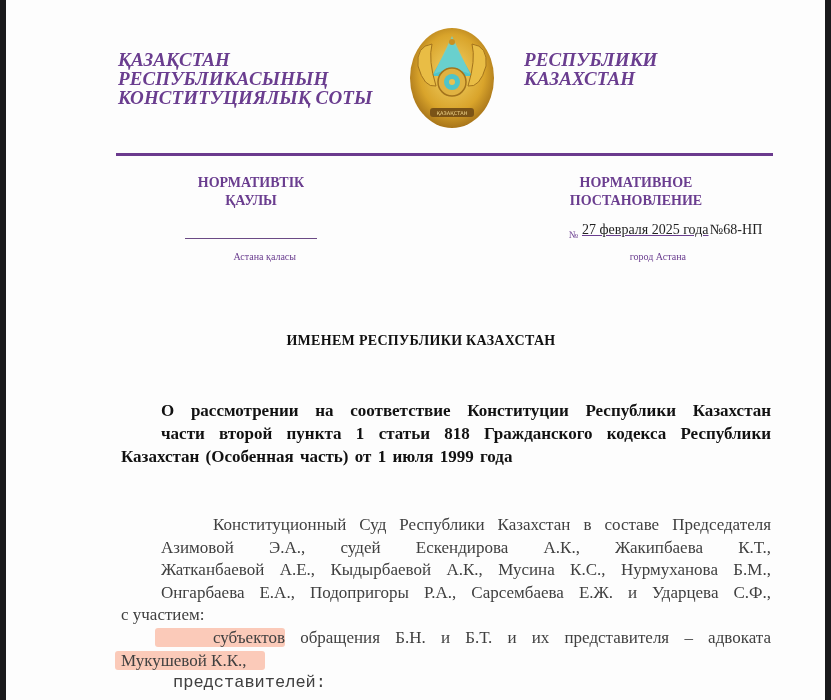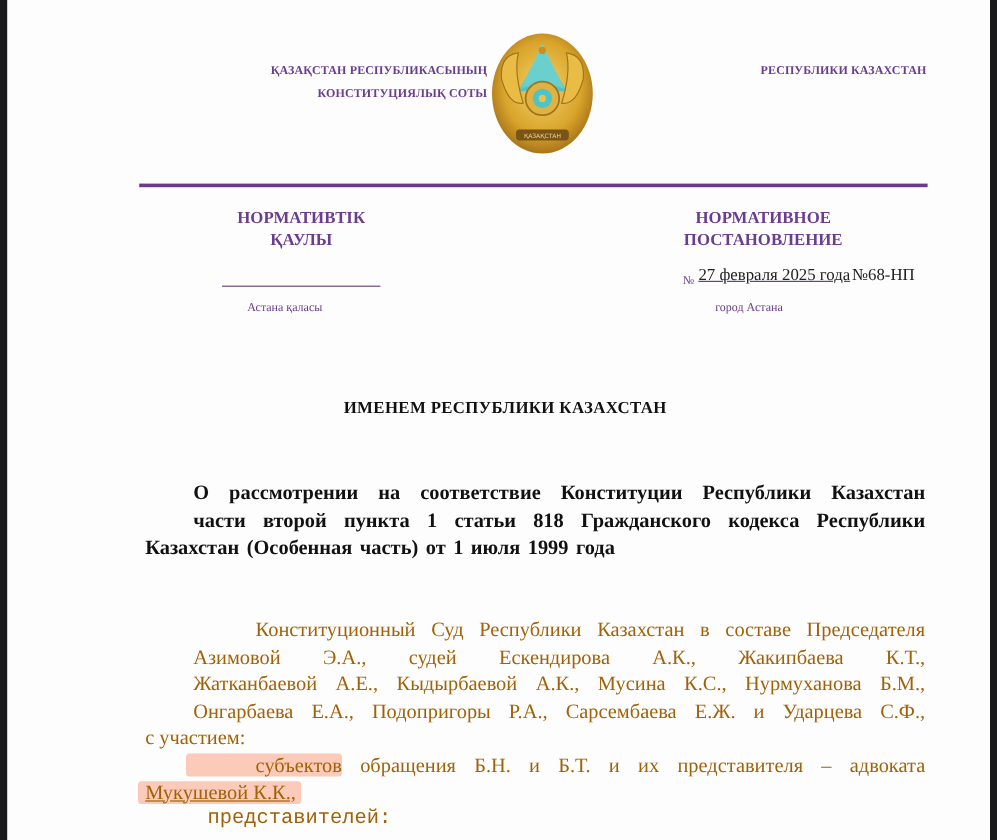--- a/index.html
+++ b/index.html
@@ -6,55 +6,55 @@
   body {
     width:831px; height:700px; overflow:hidden; position:relative;
     background:#1a1a1c;
     font-family:"Liberation Serif", "DejaVu Serif", serif;
   }
   .page {
     position:absolute; left:6px; top:0; width:819px; height:700px;
     background:#fdfdfd; overflow:hidden;
   }
   .hdr-kz, .hdr-ru {
-    position:absolute; color:#6a3d8f; font-weight:bold; font-size:10px;
-    line-height:19px; text-align:right; letter-spacing:0.1px;
+    position:absolute; color:#6a3d8f; font-weight:bold; font-size:19px;
+    line-height:19px; text-align:left; letter-spacing:0.1px;font-style:italic;
   }
   .hdr-kz { left:112px; top:50px; width:288px; }
   .hdr-ru { left:518px; top:50px; width:248px; }
   .emblem { position:absolute; left:402px; top:26px; width:88px; height:104px; }
   .rule {
     position:absolute; left:110px; top:153px; width:657px; height:3px;
     background:#6b3a8e;
   }
   .act-kz, .act-ru {
     position:absolute; color:#6a3d8f; font-weight:bold; font-size:14px;
     line-height:18px; text-align:center;
   }
   .act-kz { left:170px; top:174px; width:150px; }
   .act-ru { left:550px; top:174px; width:160px; }
   .sig-line { position:absolute; left:179px; top:238px; width:132px; height:1px; background:#6b4a85; }
-  .city-kz, .city-ru { position:absolute; color:#6a3d8f; font-size:10px; text-align:left; }
+  .city-kz, .city-ru { position:absolute; color:#6a3d8f; font-size:10px; text-align:right; }
   .city-kz { left:200px; top:251px; width:90px; }
   .city-ru { left:590px; top:251px; width:90px; }
   .no-prefix { position:absolute; left:563px; top:229px; font-size:10px; color:#6a3d8f; }
   .date { position:absolute; left:576px; top:222px; font-size:14px; color:#222; text-decoration:underline; text-decoration-color:#6a3d8f; }
   .number { position:absolute; left:704px; top:222px; font-size:14px; color:#222; }
   .in-name {
     position:absolute; left:150px; top:333px; width:530px; text-align:center;
     font-weight:bold; font-size:14px; color:#111; letter-spacing:0.3px;
   }
   .title {
     position:absolute; left:115px; top:399px; width:650px;
     font-weight:bold; font-size:17px; line-height:23px; color:#111;
     text-align:justify; text-align-last:left; word-spacing:2px;
   }
   .body {
     position:absolute; left:115px; top:514px; width:650px;
-    font-size:17px; line-height:22.6px; color:#a16207; text-align:justify;
+    font-size:17px; line-height:22.6px; color:#404040; text-align:justify;
   }
   .jline { display:block; text-align:justify; text-align-last:justify;margin-left:40px; }
   .lline { display:block; }
   .hl { background:rgba(250,160,130,0.55); border-radius:3px; }
   .ind2 { display:block; padding-left:52px;font-family:Liberation Mono, monospace; }
 </style>
 </head>
 <body>
 
 <div class="page">
@@ -115,17 +115,17 @@
     <span class="lline">Казахстан (Особенная часть) от 1 июля 1999 года</span>
   </div>
 
   <div class="body">
     <span class="jline" style="padding-left:52px;">Конституционный Суд Республики Казахстан в составе Председателя</span>
     <span class="jline">Азимовой Э.А., судей Ескендирова А.К., Жакипбаева К.Т.,</span>
     <span class="jline">Жатканбаевой А.Е., Кыдырбаевой А.К., Мусина К.С., Нурмуханова Б.М.,</span>
     <span class="jline">Онгарбаева Е.А., Подопригоры Р.А., Сарсембаева Е.Ж. и Ударцева С.Ф.,</span>
     <span class="lline">с участием:</span>
     <span class="jline"><span class="hl" style="margin-left:-6px;padding-left:58px;">субъектов</span><span> обращения Б.Н. и Б.Т. и их представителя – адвоката</span></span>
-    <span class="lline"><span class="hl" style="margin-left:-6px;padding-left:6px;padding-right:4px;text-decoration:underline;">Мукушевой К.К.,</span></span>
+    <span class="lline"><span class="hl" style="margin-left:-6px;padding-left:6px;padding-right:18px;">Мукушевой К.К.,</span></span>
     <span class="ind2">представителей:</span>
   </div>
 
 </div>
 
 </body></html>

